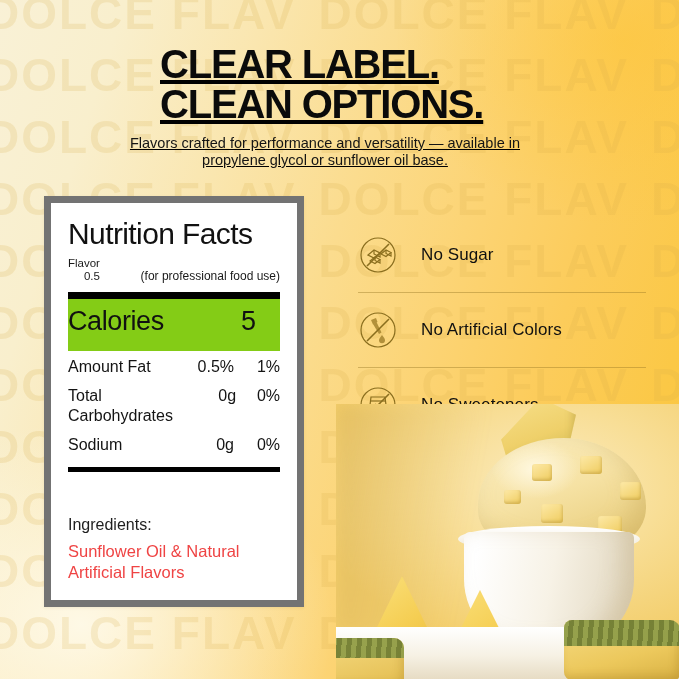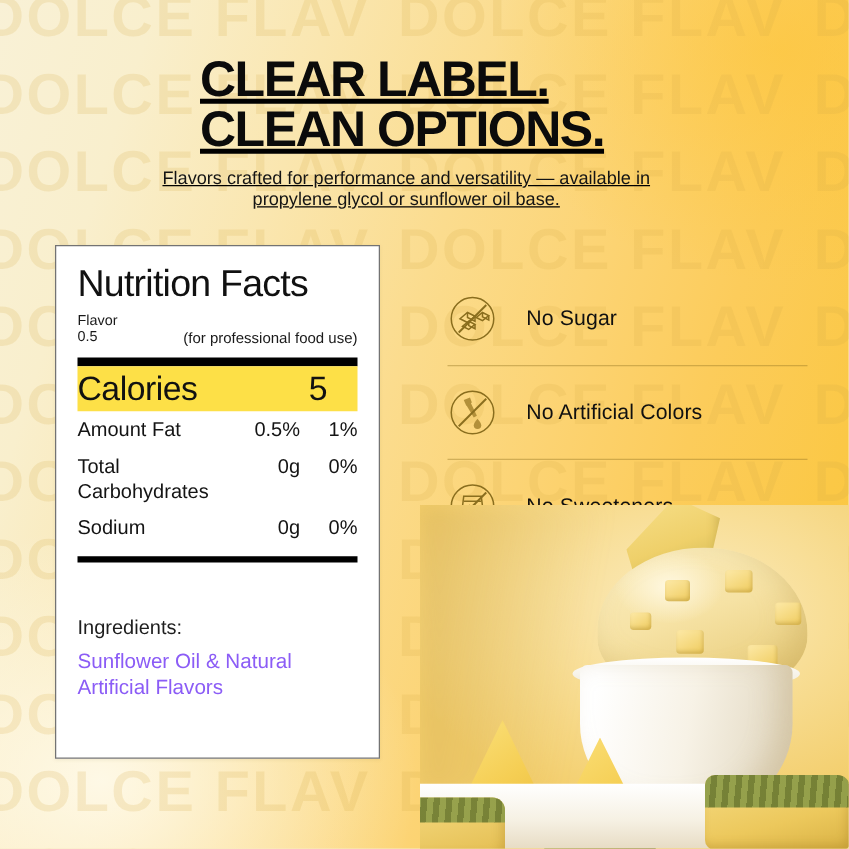--- a/index.html
+++ b/index.html
@@ -70,74 +70,74 @@
     color:#141414;
     text-align:center;
     width:440px;
     margin-left:-55px;
   }
 
   
   .nf-card{
     position:absolute;left:44px;top:196px;width:260px;height:411px;
     background:#FFFFFF;
-    border:1px solid #737373;
+    border:7px solid #737373;
     box-shadow:0 1px 3px rgba(120,100,40,.10);
     box-sizing:border-box;
     padding:14px 17px 0 17px;
   }
   .nf-title{
     font-family:"Liberation Sans", sans-serif;
     font-weight:400;
     font-size:30px;
     line-height:34px;
     letter-spacing:-.6px;
     color:#111;
     margin:0 0 6px 0;
   }
   .nf-serv{
     display:flex;align-items:flex-end;justify-content:space-between;
     font-size:11.5px;color:#1a1a1a;line-height:13px;
   }
-  .nf-serv .left span{display:block;}
+  .nf-serv .left span{display:block;text-align:right;}
   .nf-serv .right{font-size:12px;padding-bottom:0px;}
   .rule-thick{height:7px;background:#000;margin:9px 0 0 0;}
   .rule-med{height:5px;background:#000;margin:9px 0 0 0;}
 
   .nf-colhead{
     display:flex;justify-content:flex-end;gap:14px;
     margin:7px 0 6px 0;
     font-size:9px;line-height:10px;color:#1a1a1a;text-align:right;
   }
   .nf-colhead .c1{width:64px;}
   .nf-colhead .c2{width:42px;}
   .nf-colhead span{display:block;}
 
   .cal-row{
-    background:#fde047;
-    display:flex;align-items:center;justify-content:space-between;
-    height:36px;margin:0 0 0 0;padding:0 24px 0 0;
+    background:#84cc16;
+    display:flex;align-items:flex-end;justify-content:space-between;
+    height:36px;margin:0 0 0 0;padding:0 24px 16px 0;
   }
   .cal-row .lbl{font-size:27px;line-height:27px;color:#111;letter-spacing:-.4px;}
   .cal-row .val{font-size:27px;line-height:27px;color:#111;font-weight:400;}
 
   .nf-row{
     display:flex;align-items:baseline;
     font-size:16px;line-height:20px;color:#141414;
     padding:6px 0 3px 0;
   }
   .nf-row .name{flex:1;}
   .nf-row .amt{width:66px;text-align:right;}
   .nf-row .dv{width:46px;text-align:right;}
 
   .ingr-label{
     font-size:16px;color:#1e1e1e;margin:0 0 7px 0;
   }
   .ingr-body{
-    font-size:16.5px;line-height:21px;color:#8b5cf6;
+    font-size:16.5px;line-height:21px;color:#ef4444;
   }
 
   
   .features{
     position:absolute;left:358px;top:218px;width:288px;
   }
   .feat{
     display:flex;align-items:center;height:74px;gap:23px;
   }
   .feat-divider{height:1px;background:rgba(150,120,35,.42);width:100%;}

